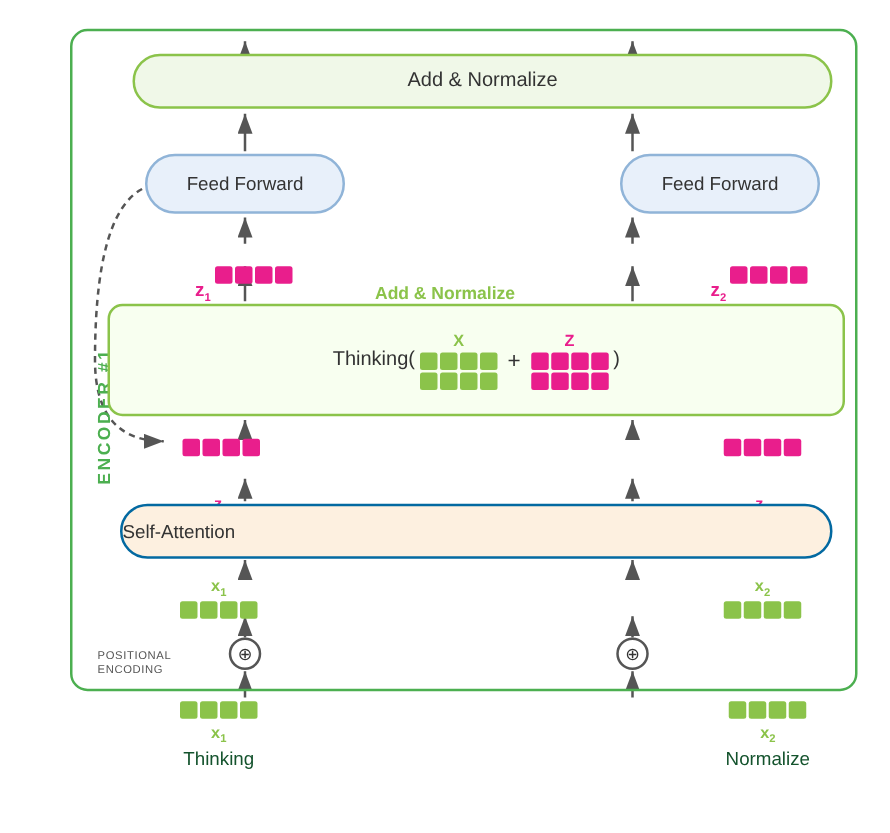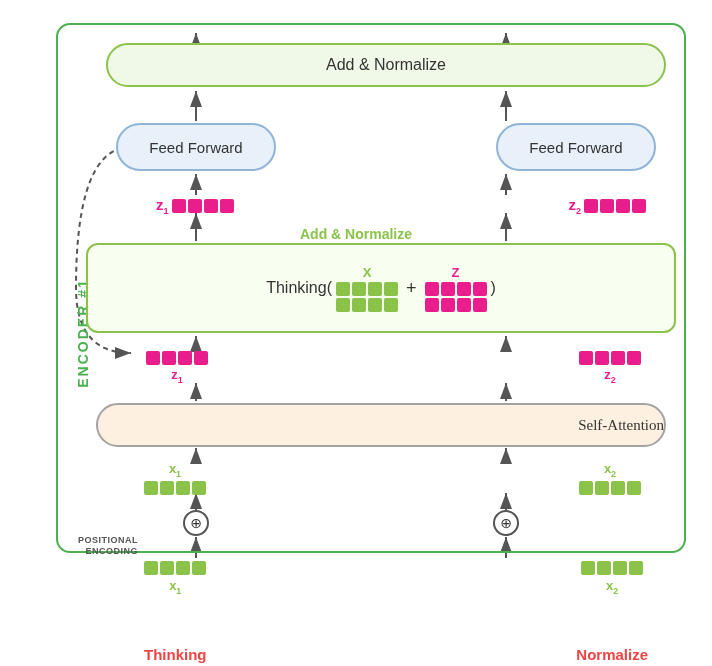--- a/index.html
+++ b/index.html
@@ -186,66 +186,65 @@
     }
 
     
     .self-attention-box {
       position: absolute;
       top: 390px;
       left: 80px;
       right: 30px;
       height: 44px;
       background: #fdf0e0;
-      border: 2px solid #a3a3a3;
+      border: 2px solid #0369a1;
       border-radius: 22px;
       display: flex;
       align-items: center;
-      justify-content: flex-end;
-      font-family: Liberation Serif, serif;
+      justify-content: flex-start;
     }
 
     .self-attention-box span {
       font-size: 15px;
       color: #333;
     }
 
     .pos-enc-label {
       position: absolute;
-      top: 522px;
+      top: 506px;
       left: 62px;
       font-size: 9px;
       color: #555;
-      text-align: right;
+      text-align: left;
       line-height: 1.2;
-      font-weight: bold;
+      font-weight: normal;
       letter-spacing: 0.5px;
     }
 
     .word-label {
       font-size: 15px;
-      font-weight: bold;
-      color: #ef4444;
-      margin-top: 47px;
+      font-weight: normal;
+      color: #14532d;
     }
 
     
     .arrows-svg {
       position: absolute;
       top: 0;
       left: 0;
       width: 100%;
       height: 100%;
       pointer-events: none;
     }
 
     .pink-label {
       color: #e91e8c;
       font-weight: bold;
       font-size: 15px;
+      margin-top: 28px;
     }
 
     .green-label {
       color: #8BC34A;
       font-weight: bold;
       font-size: 15px;
     }
 
     
     .dashed-arrow {

